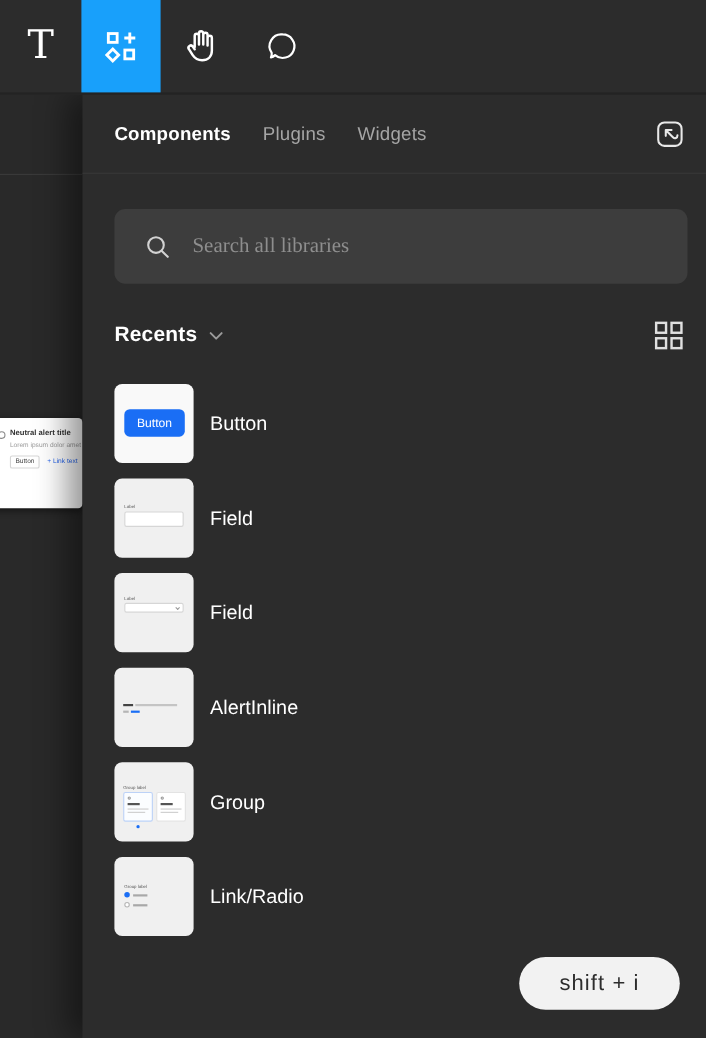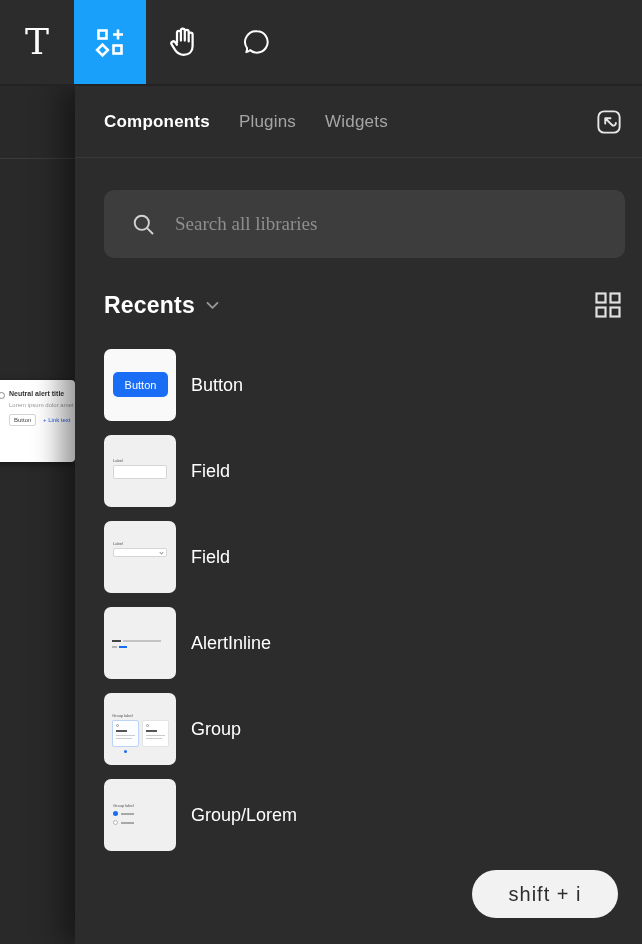--- a/index.html
+++ b/index.html
@@ -46,21 +46,21 @@
   .corner-btn { width:36px; height:36px; display:flex; align-items:center; justify-content:center; cursor:pointer; }
 
   .search-bar { margin:32px 17px 0 29px; height:68px; background:#3d3d3d; border-radius:10px;
     display:flex; align-items:center; padding-left:26px; }
   .search-bar svg { flex:none; }
   .search-input { flex:1; margin-left:18px; background:transparent; border:none; outline:none;
     font-size:19px; color:#fff; font-family:Liberation Serif, serif; }
   .search-input::placeholder { color:#8e8e8e; }
 
   .recents-row { margin:34px 19px 0 29px; height:26px; display:flex; align-items:center; }
-  .recents-title { font-size:23px; font-weight:700; color:#fff; letter-spacing:.2px; }
+  .recents-title { font-size:19px; font-weight:700; color:#fff; letter-spacing:.2px; }
   .recents-chevron { margin-left:11px; display:flex; align-items:center; cursor:pointer; }
   .grid-btn { margin-left:auto; display:flex; align-items:center; cursor:pointer; }
 
   .list { margin-top:31px; padding-left:29px; }
   .row { display:flex; align-items:center; height:72px; margin-bottom:14px; cursor:pointer; }
   .row-label { margin-left:15px; font-size:18px; color:#fff; }
 
   .thumb { position:relative; flex:none; width:72px; height:72px; border-radius:7px; background:#f0f0f0; }
   .thumb.v-button { background:#f9f9f9; }
   .thumb.v-modal  { background:#ededed; }
@@ -266,19 +266,19 @@
         <div class="r-label">Group label</div>
         <div class="r-row1">
           <div class="r-dot-f"></div>
           <div class="r-bar"></div>
         </div>
         <div class="r-row2">
           <div class="r-dot-o"></div>
           <div class="r-bar"></div>
         </div>
       </div>
-      <div class="row-label">Group/Lorem</div>
+      <div class="row-label">Link/Radio</div>
     </div>
 
   </div>
 </div>
 
 <div class="shortcut">shift + i</div>
 
 </body></html>

